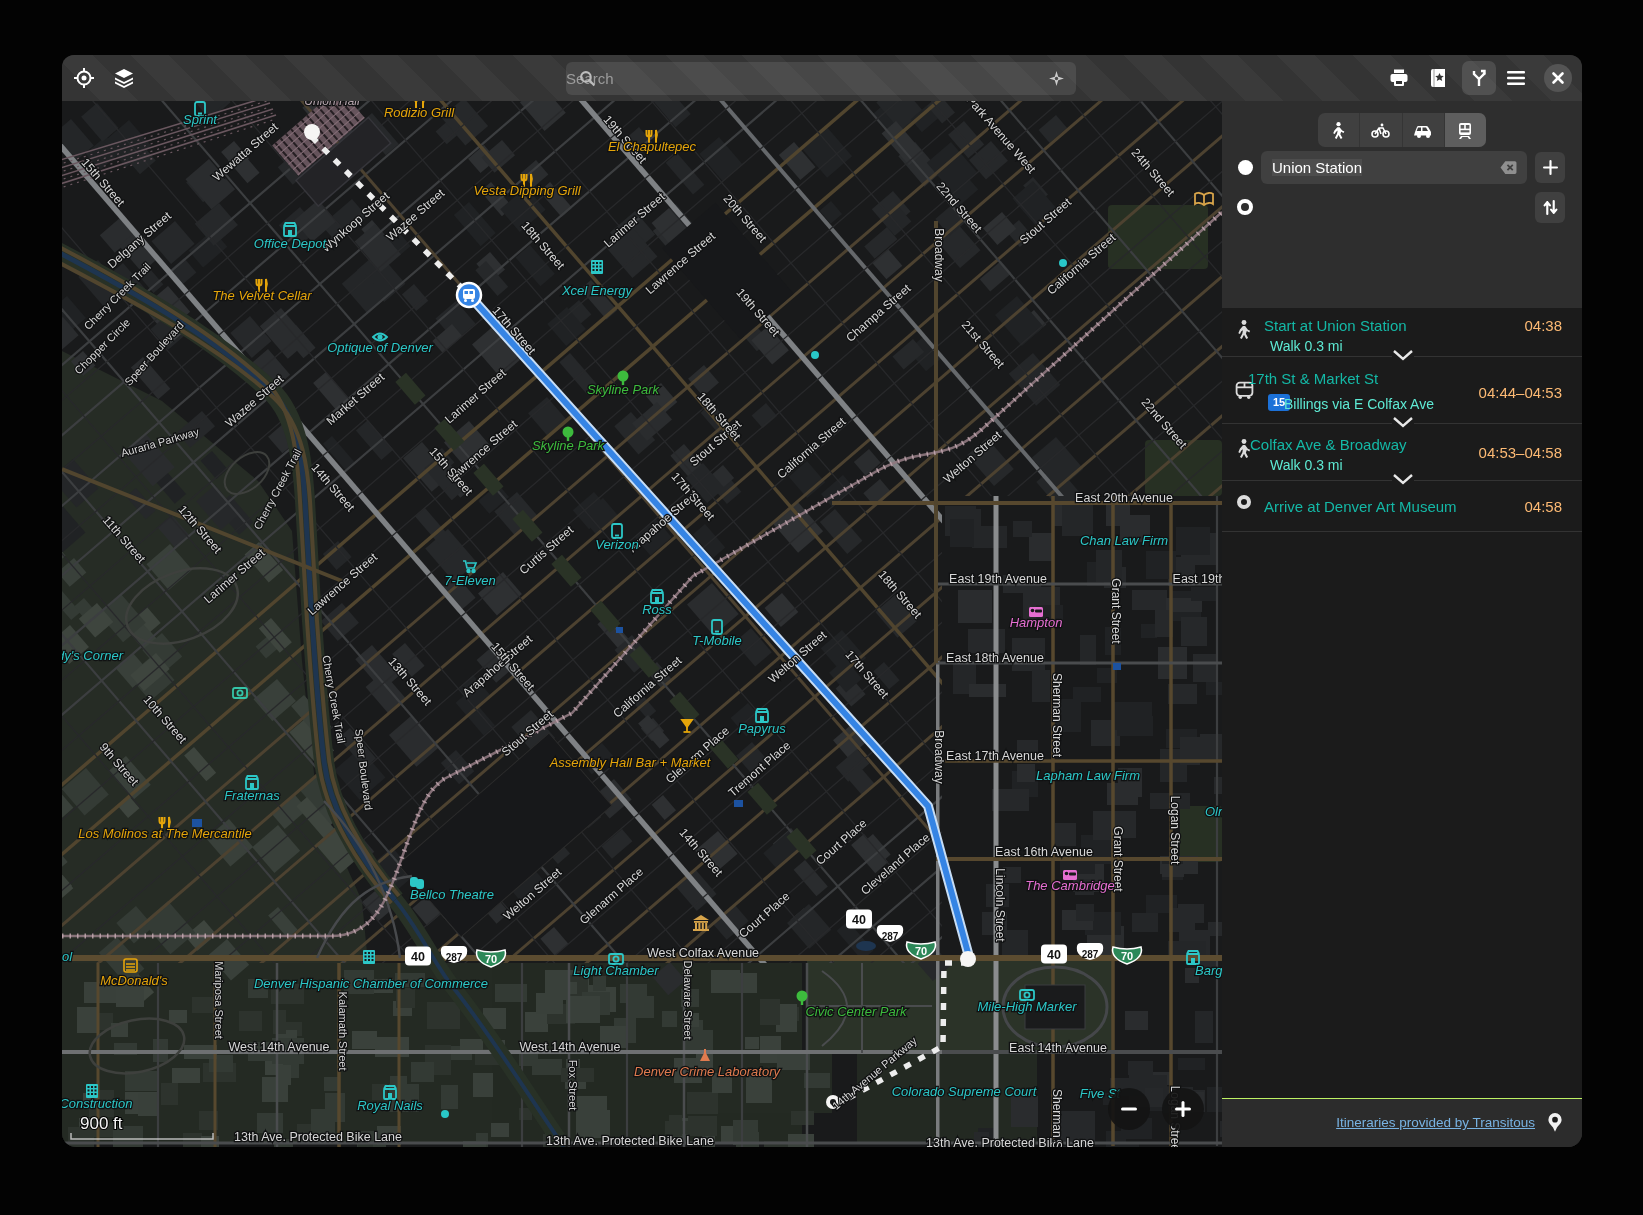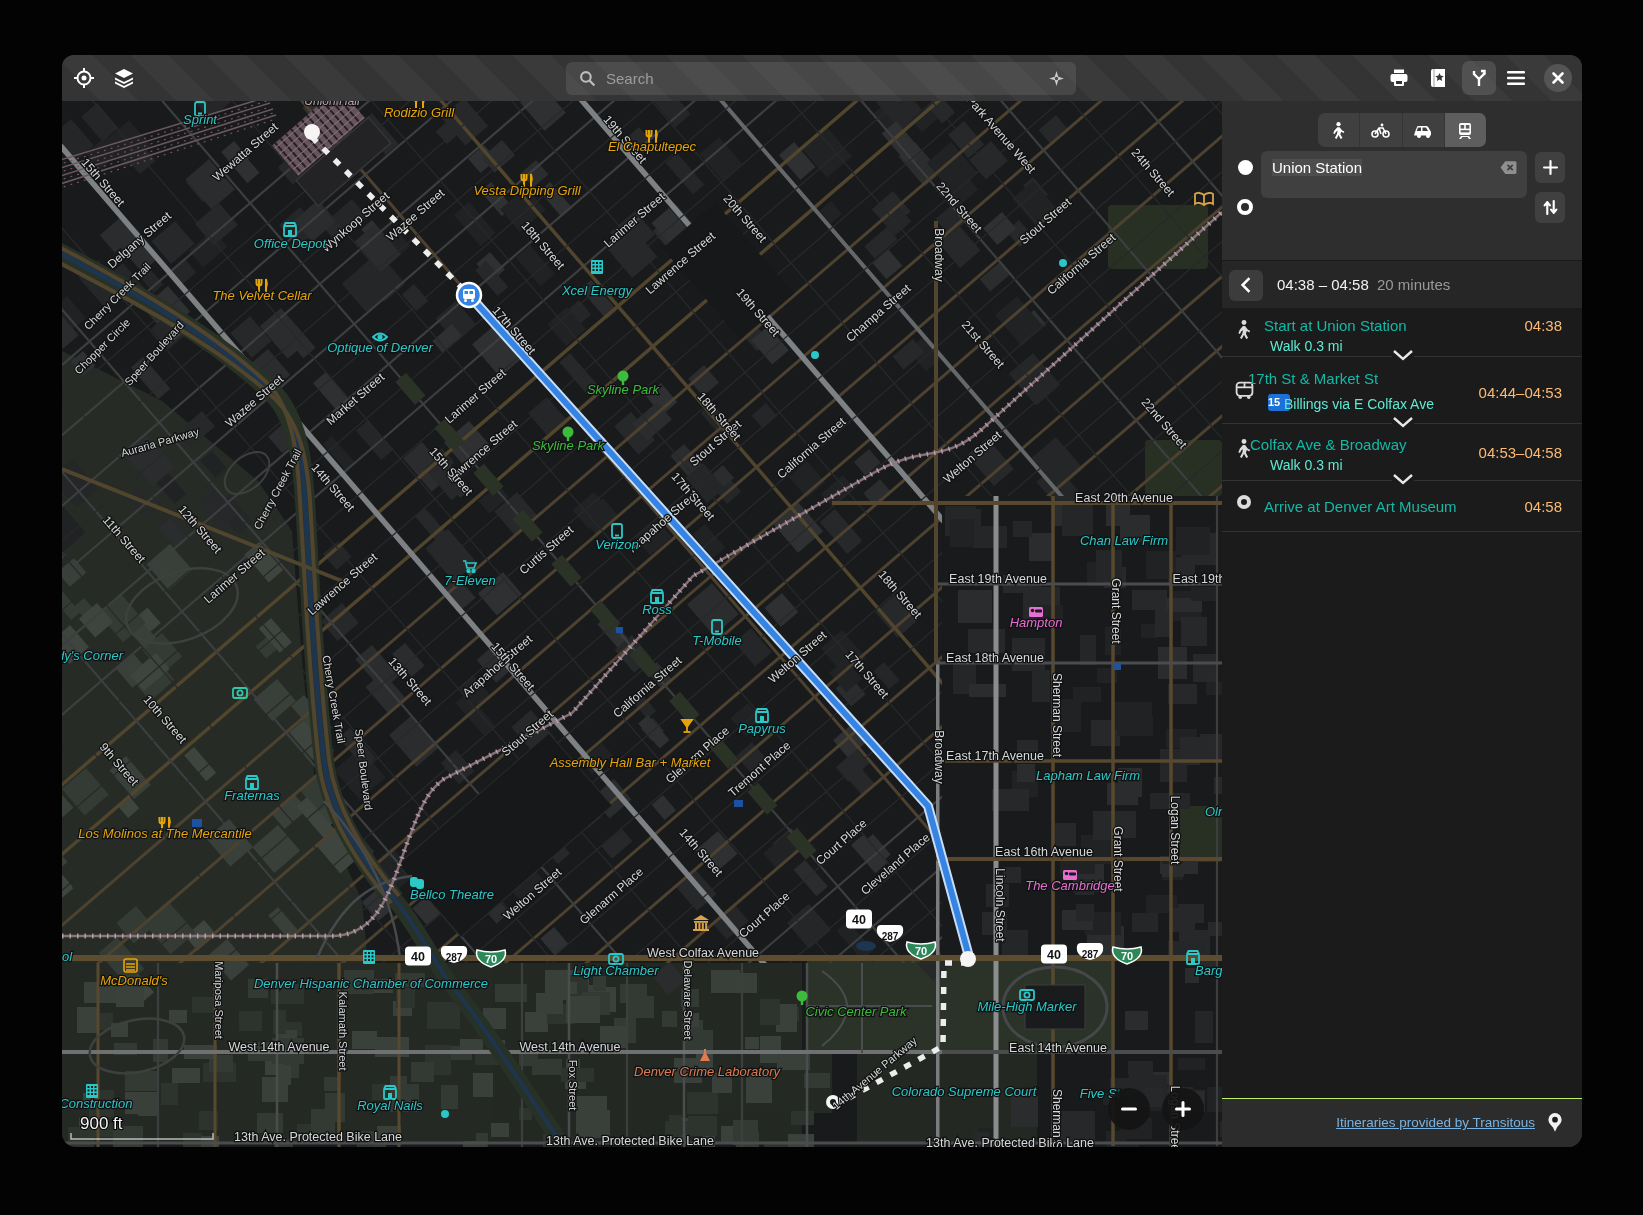--- a/index.html
+++ b/index.html
@@ -6,21 +6,21 @@
 .hb{position:absolute;left:0;top:0;width:100%;height:46px;background:repeating-linear-gradient(45deg,#343434 0 27px,#3a3a3a 27px 54px)}
 .hb .ic{position:absolute;top:50%;transform:translateY(-50%)}
 .entry{position:absolute;left:504px;top:7px;width:510px;height:33px;background:rgba(255,255,255,0.095);border-radius:6px;color:#9c9c9c;font-size:15px;line-height:33px}
 .btnact{position:absolute;left:1400px;top:6px;width:34px;height:34px;background:rgba(255,255,255,0.12);border-radius:7px}
 .closebtn{position:absolute;left:1482px;top:9px;width:28px;height:28px;background:#545454;border-radius:50%}
 .map{position:absolute;left:0;top:46px;width:1160px;height:1046px;background:#191a1b}
 .sb{position:absolute;left:1160px;top:46px;width:360px;height:1046px;background:#2e2e2e}
 .seg{position:absolute;left:96px;top:12px;width:168px;height:34px;background:#404040;border-radius:7px;display:flex;overflow:hidden}
 .seg div{flex:1;display:flex;align-items:center;justify-content:center;border-right:1px solid #353535}
 .seg div:last-child{border-right:none;background:#5e5e5e}
-.fld{position:absolute;left:39px;width:266px;height:47px;background:#404040;border-radius:6px;color:#fff;font-size:15px;line-height:33px;padding-left:11px}
+.fld{position:absolute;left:39px;width:266px;height:33px;background:#404040;border-radius:6px;color:#fff;font-size:15px;line-height:33px;padding-left:11px}
 .sqb{position:absolute;left:313px;width:30px;height:31px;background:#404040;border-radius:6px;color:#fff;display:flex;align-items:center;justify-content:center}
 .itin{position:absolute;left:0;top:159px;width:100%;height:48px;background:#262626;border-top:1px solid #1a1a1a}
 .list{position:absolute;left:0;top:207px;width:100%;height:790px;background:#1b1b1b}
 .tt{color:#14b8a6;font-size:15px}
 .st{color:#5eead4;font-size:14px}
 .tm{position:absolute;right:20px;color:#fdba74;font-size:15px}
 .chev{position:absolute;left:0;width:100%;height:0;border-top:1px solid #333}
 .foot{position:absolute;left:0;bottom:0;width:100%;height:49px;background:#2c2c2c;border-top:1px solid #bef264}
 svg{display:block}
 </style></head><body>
@@ -41,21 +41,21 @@
           <path d="M12 3 L21 7.5 12 12 3 7.5 Z"></path>
           <path d="M3 11.5 L12 16 21 11.5 21 13.5 12 18 3 13.5 Z"></path>
           <path d="M3 15.5 L12 20 21 15.5 21 17.5 12 22 3 17.5 Z"></path>
         </g>
       </svg>
   <div class="entry"><svg style="position:absolute;left:13px;top:8px" width="17" height="17" viewBox="0 0 16 16">
           <g stroke="#bdbdbd" stroke-width="2" fill="none">
             <circle cx="6.5" cy="6.5" r="4.5"></circle>
             <line x1="10" y1="10" x2="14.5" y2="14.5"></line>
           </g>
-        </svg><span style="margin-left:40px">Search</span>
+        </svg><span style="">Search</span>
   <svg style="position:absolute;right:11px;top:8px" width="17" height="17" viewBox="0 0 16 16">
           <g fill="#cdcdcd">
             <path d="M8 1 L9.6 6.4 15 8 9.6 9.6 8 15 6.4 9.6 1 8 6.4 6.4 Z"></path>
             <circle cx="8" cy="8" r="1.6" fill="#4a4a4a"></circle>
           </g>
         </svg></div>
   <svg class="ic" style="left:1326px" width="22" height="22" viewBox="0 0 22 22">
         <g fill="#fff">
           <rect x="6" y="2.5" width="10" height="3.5"></rect>
           <rect x="2.5" y="7" width="17" height="8" rx="2"></rect>
@@ -1234,28 +1234,20 @@
       </div>
   <circle2 style="position:absolute;left:15px;top:98px;width:16px;height:16px;border:4.5px solid #fff;border-radius:50%;display:block"></circle2>
   <div class="sqb" style="top:91px">
         <svg width="15" height="15" viewBox="0 0 14 14">
           <g stroke="#fff" stroke-width="2" stroke-linecap="round">
             <path d="M4 13 V2 M4 2 L1.5 5 M4 2 L6.5 5"></path>
             <path d="M10 1 V12 M10 12 L7.5 9 M10 12 L12.5 9"></path>
           </g>
         </svg>
       </div>
-  <div class="itin">
-   <div style="position:absolute;left:7px;top:9px;width:34px;height:31px;background:#3c3c3c;border-radius:6px"></div>
-   <svg style="position:absolute;left:17px;top:16px" width="14" height="16" viewBox="0 0 10 14">
-          <path d="M8 1 L2 7 L8 13" stroke="#fff" stroke-width="2.2" fill="none"></path>
-        </svg>
-   <span style="position:absolute;left:55px;top:15px;color:#f2f2f2;font-size:15px">04:38 – 04:58</span>
-   <span style="position:absolute;left:155px;top:15px;color:#9a9a9a;font-size:15px">20 minutes</span>
-  </div>
   <div class="list">
    <svg style="position:absolute;left:14px;top:12px" width="16" height="20" viewBox="0 0 14 18">
           <g fill="#dcdcdc">
             <circle cx="7" cy="2.2" r="2.2"></circle>
             <path d="M6 5.5 h2 l2.5 3.2 2 1-.7 1.5-2.3-1.2-.8 2.4 2 3.8-1.7 1-2-3.9-2 3.9-1.6-.9 2.1-4.2 .5-2.8-1.6 1.1-1 2.2-1.5-.7 1.4-3.3z"></path>
           </g>
         </svg>
    <span class="tt" style="position:absolute;left:42px;top:9px">Start at Union Station</span>
    <span class="st" style="position:absolute;left:48px;top:30px">Walk 0.3 mi</span>
    <span class="tm" style="top:9px">04:38</span>
@@ -1266,21 +1258,21 @@
    <svg style="position:absolute;left:13px;top:73px" width="19" height="19" viewBox="0 0 18 18">
           <g fill="none" stroke="#dcdcdc" stroke-width="1.7">
             <rect x="1.5" y="1.5" width="15" height="12.5" rx="3"></rect>
             <line x1="1.5" y1="6" x2="16.5" y2="6"></line>
             <line x1="9" y1="2" x2="9" y2="6"></line>
             <circle cx="5" cy="15.5" r="1.6" fill="#dcdcdc" stroke="none"></circle>
             <circle cx="13" cy="15.5" r="1.6" fill="#dcdcdc" stroke="none"></circle>
           </g>
         </svg>
    <span class="tt" style="position:absolute;left:26px;top:62px">17th St &amp; Market St</span>
-   <span style="position:absolute;left:46px;top:86px;width:22px;height:17px;background:#1c71d8;border-radius:3px;color:#fff;font-size:11px;font-weight:bold;line-height:17px">15</span>
+   <span style="position:absolute;left:46px;top:86px;width:22px;height:17px;background:#1c71d8;border-radius:3px;color:#fff;font-size:11px;font-weight:bold;text-align:center;line-height:17px">15</span>
    <span class="st" style="position:absolute;left:62px;top:88px">Billings via E Colfax Ave</span>
    <span class="tm" style="top:76px">04:44–04:53</span>
    <div class="chev" style="top:115px"></div>
    <svg style="position:absolute;left:170px;top:108px;background:#1b1b1b" width="22" height="13" viewBox="0 0 22 13">
           <path d="M2 2 L11 10 L20 2" stroke="#e8e8e8" stroke-width="2.4" fill="none"></path>
         </svg>
    <svg style="position:absolute;left:14px;top:131px" width="16" height="20" viewBox="0 0 14 18">
           <g fill="#dcdcdc">
             <circle cx="7" cy="2.2" r="2.2"></circle>
             <path d="M6 5.5 h2 l2.5 3.2 2 1-.7 1.5-2.3-1.2-.8 2.4 2 3.8-1.7 1-2-3.9-2 3.9-1.6-.9 2.1-4.2 .5-2.8-1.6 1.1-1 2.2-1.5-.7 1.4-3.3z"></path>

